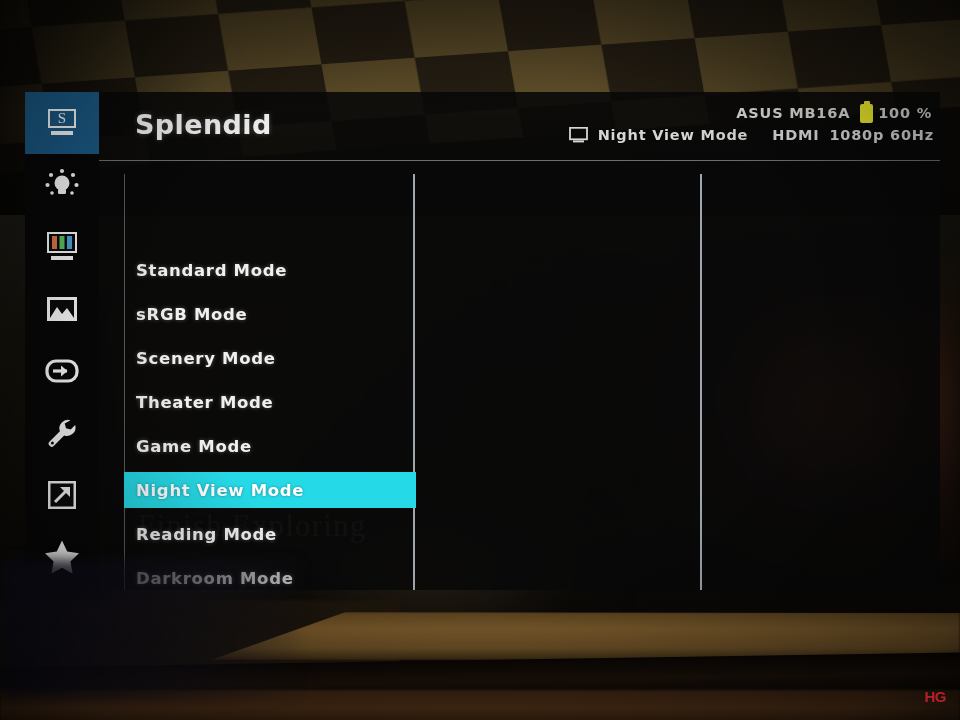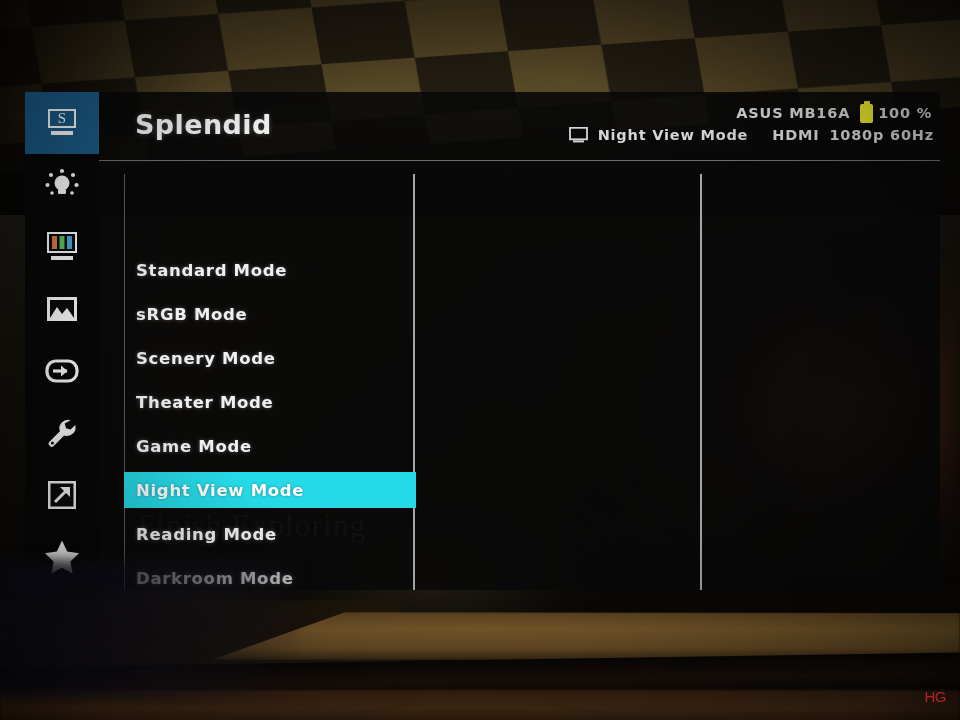--- a/index.html
+++ b/index.html
@@ -284,21 +284,21 @@
   }
   .menu-item.selected .lbl {
     color: #ffffff;
     text-shadow: 0 0 3px rgba(0,0,0,0.35);
   }
   .watermark {
     position: absolute;
     right: 14px;
     bottom: 15px;
     font-size: 15px;
-    font-weight: normal;
+    font-weight: bold;
     color: #c4212b;
     letter-spacing: -0.5px;
     opacity: 0.92;
     font-family: "Liberation Sans", sans-serif;
   }
 </style>
 </head>
 <body>
 
 <div id="screen">

